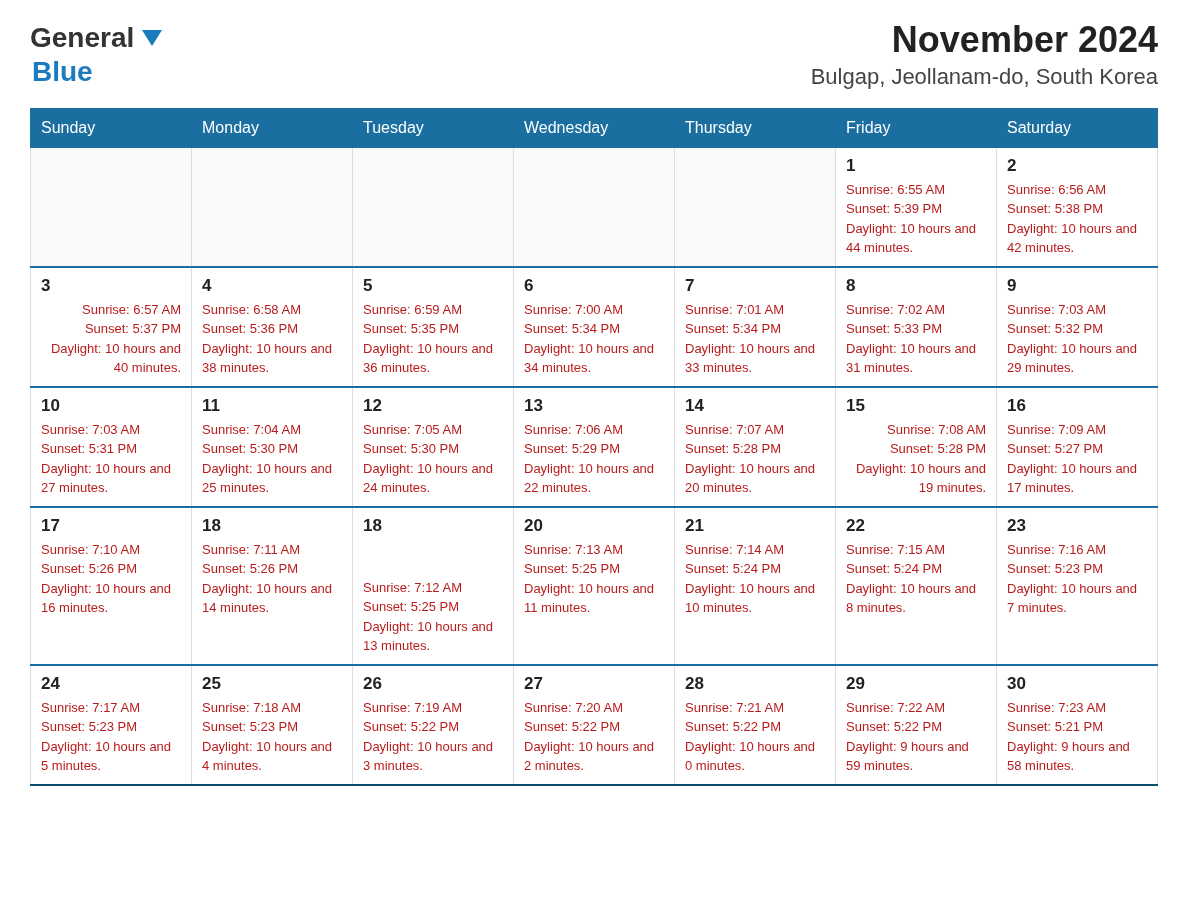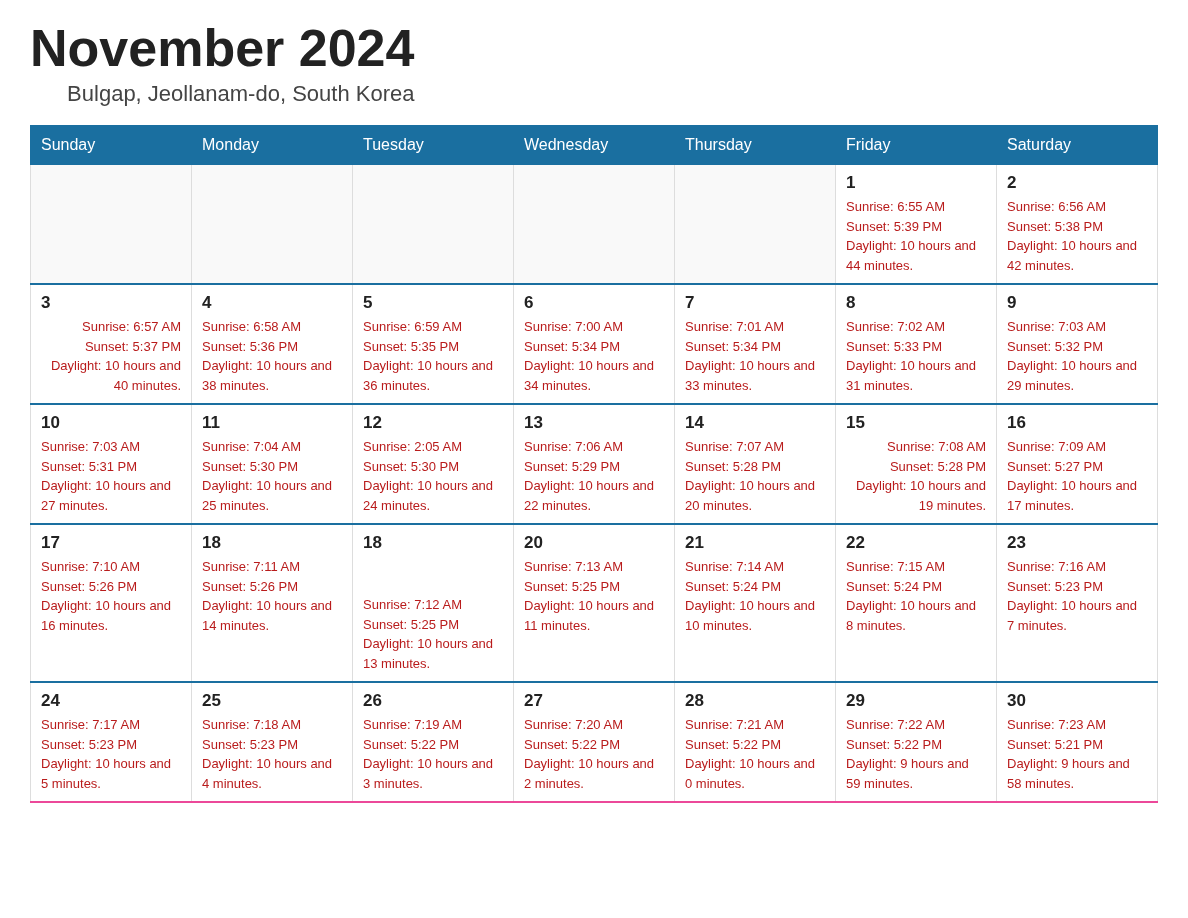--- a/index.html
+++ b/index.html
@@ -32,21 +32,21 @@
       align-items: flex-start;
     }
     .logo-row1 {
       display: flex;
       align-items: center;
     }
     .title-area {
       text-align: right;
     }
     .calendar-title {
-      font-size: 52px;
+      font-size: 36px;
       font-weight: bold;
       color: #222;
       line-height: 1.1;
     }
     .calendar-subtitle {
       font-size: 22px;
       color: #444;
       margin-top: 4px;
     }
     table {
@@ -83,27 +83,38 @@
     }
     .day-info {
       font-size: 13px;
       color: #b91c1c;
       line-height: 1.5;
     }
     .empty-cell {
       background: #f9f9f9;
     }
     tbody tr:last-child {
-      border-bottom: 2px solid #ec4899;
+      border-bottom: 2px solid #0c4a6e;
     }
   </style>
 </head>
 <body>
 
 <div class="header-area">
+  <div class="logo-container">
+    <div class="logo-row1">
+      <span class="logo-text-general">General</span>
+      <span style="display:inline-block; margin-left:4px; margin-top:4px;">
+        <svg width="28" height="28" viewBox="0 0 28 28">
+          <polygon points="4,6 24,6 14,22" fill="#1a7bbf"></polygon>
+        </svg>
+      </span>
+    </div>
+    <span class="logo-blue" style="margin-left:2px;">Blue</span>
+  </div>
   <div class="title-area">
     <div class="calendar-title">November 2024</div>
     <div class="calendar-subtitle">Bulgap, Jeollanam-do, South Korea</div>
   </div>
 </div>
 
 <table>
   <thead>
     <tr id="header-row">
         <th>Sunday</th>
@@ -187,21 +198,21 @@
 Daylight: 10 hours and 27 minutes.</div>
         </td>
         <td>
           <span class="day-number">11</span>
           <div class="day-info" style="white-space: pre-line;">Sunrise: 7:04 AM
 Sunset: 5:30 PM
 Daylight: 10 hours and 25 minutes.</div>
         </td>
         <td>
           <span class="day-number">12</span>
-          <div class="day-info" style="white-space: pre-line;">Sunrise: 2:05 AM
+          <div class="day-info" style="white-space: pre-line;">Sunrise: 7:05 AM
 Sunset: 5:30 PM
 Daylight: 10 hours and 24 minutes.</div>
         </td>
         <td>
           <span class="day-number">13</span>
           <div class="day-info" style="white-space: pre-line;">Sunrise: 7:06 AM
 Sunset: 5:29 PM
 Daylight: 10 hours and 22 minutes.</div>
         </td>
         <td>

